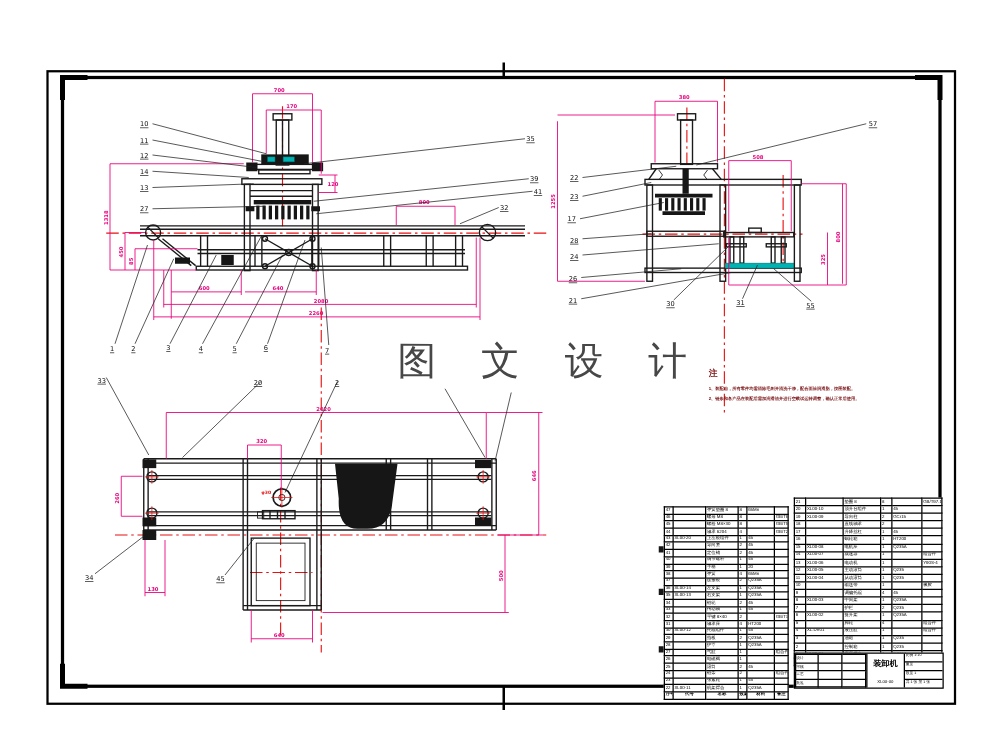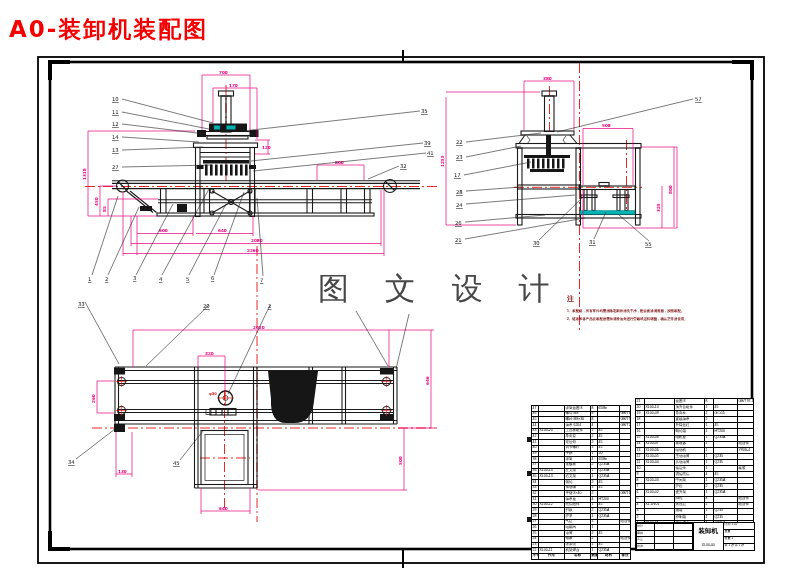--- a/index.html
+++ b/index.html
@@ -32,21 +32,20 @@
   .tb-right{width:32px;display:flex;flex-direction:column;}
   .tb-right div{flex:1;border-bottom:0.5px solid #000;font-size:3px;line-height:1;padding-left:1px;
                 overflow:hidden;white-space:nowrap;}
   .tb-right div:last-child{border-bottom:none;}
 </style>
 </head>
 <body>
 
 <div class="stage">
 
-  <div class="doc-title">A0-装卸机装配图</div>
   <div class="watermark">图 文 设 计</div>
 
   <svg class="cad" width="800" height="584" viewBox="0 0 800 584">
     <style>
       .k{stroke:#1a1a1a;fill:none;stroke-width:1.1;}
       .kt{stroke:#1a1a1a;fill:none;stroke-width:0.7;}
       .f{fill:#161616;stroke:none;}
       .m{stroke:#e8007d;fill:none;stroke-width:0.7;}
       .r{stroke:#e81010;fill:none;stroke-width:0.9;}
       .rt{stroke:#e81010;fill:none;stroke-width:0.6;}

